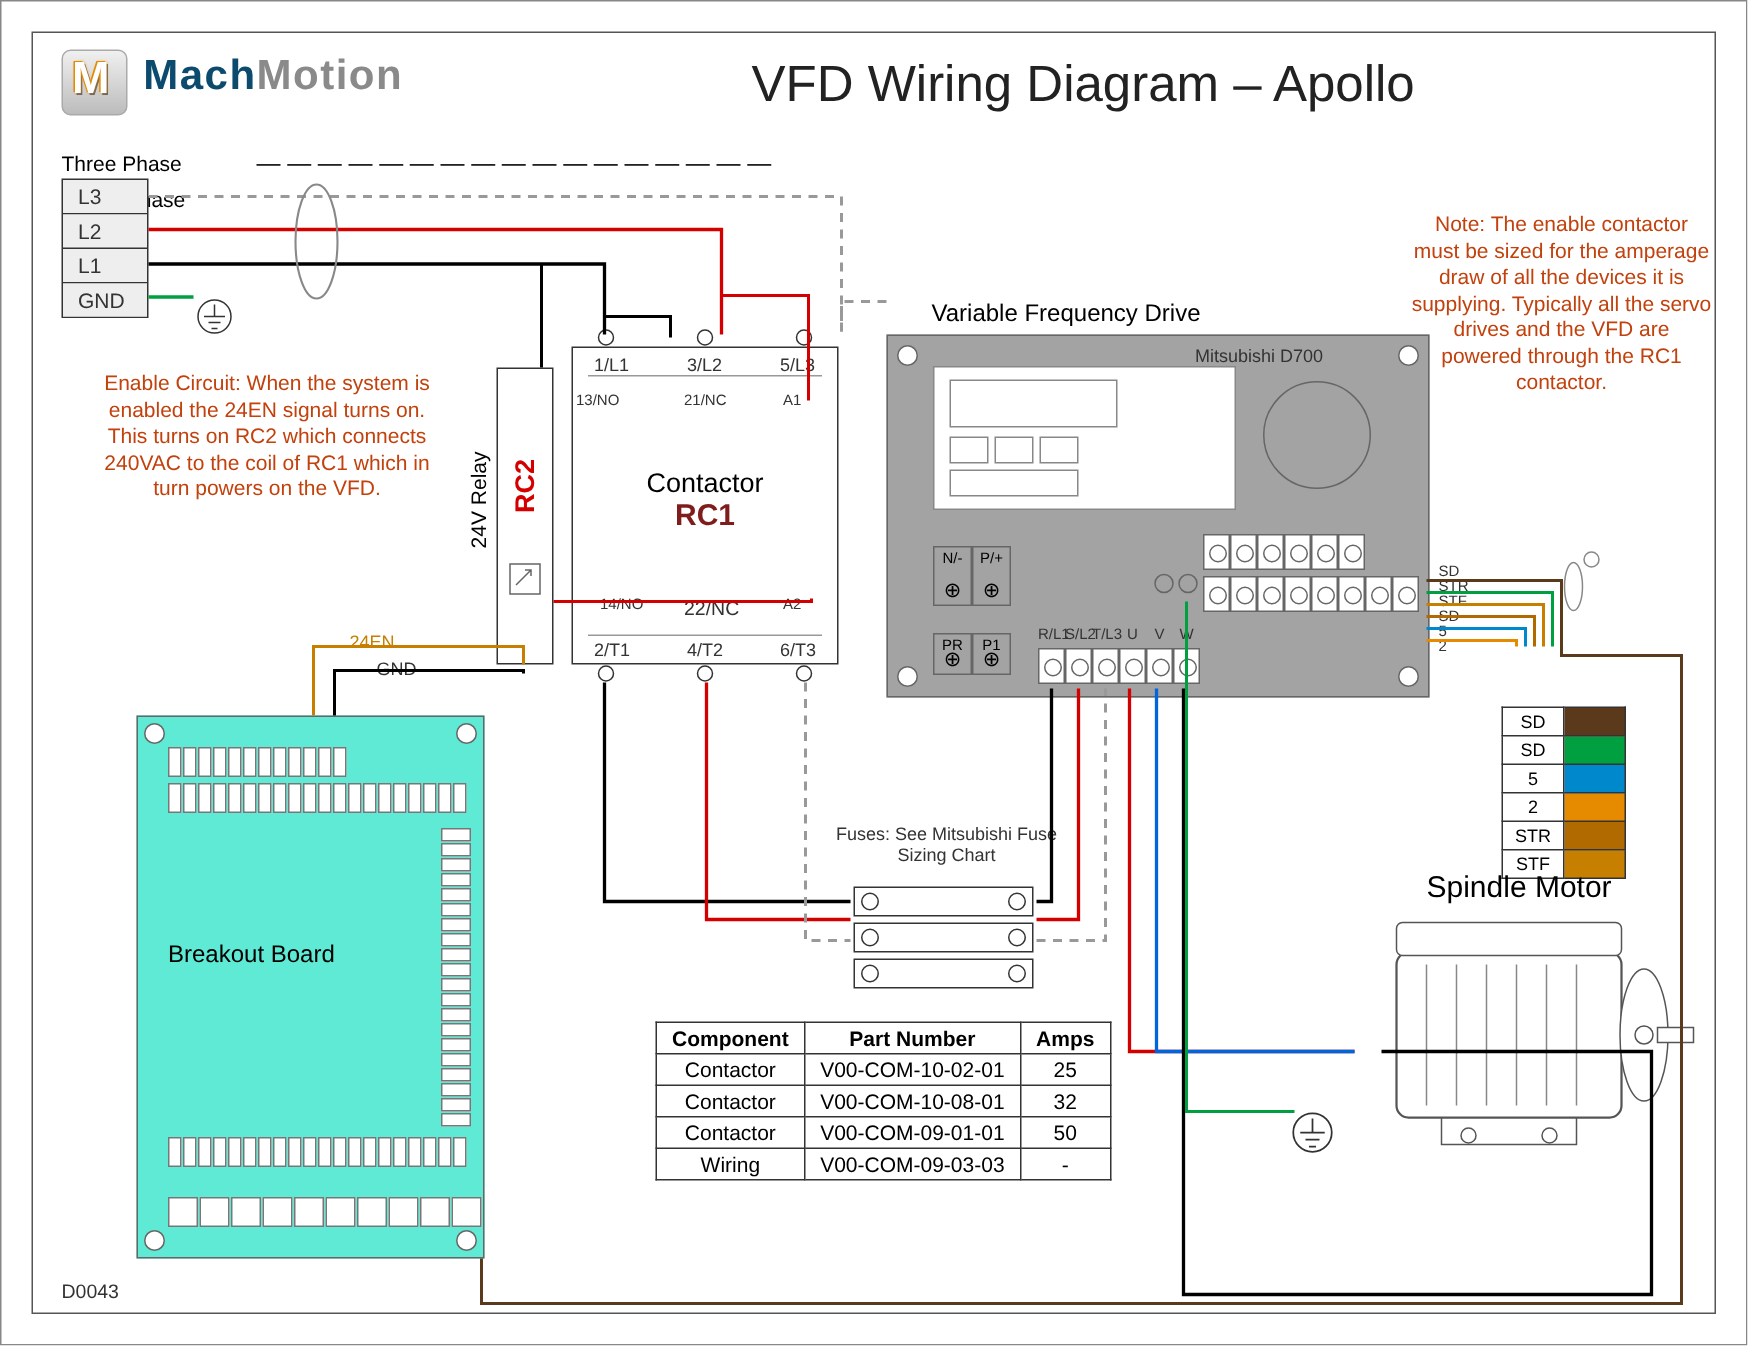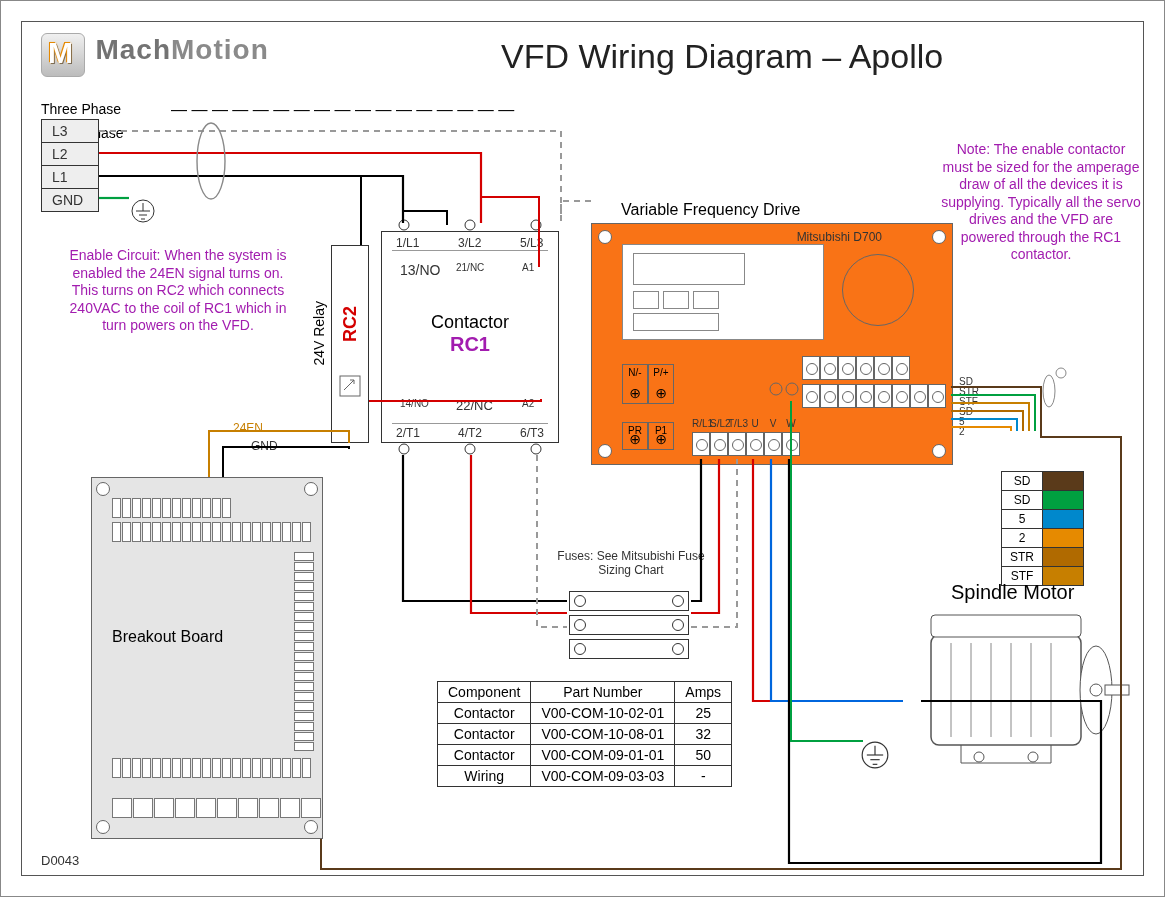--- a/index.html
+++ b/index.html
@@ -1,47 +1,47 @@
 <!DOCTYPE html>
 <html><head>
 <meta charset="utf-8">
 <style>
   html,body{margin:0;padding:0;background:#fff;font-family:Arial,Helvetica,sans-serif}
   .page{position:relative;width:1165px;height:897px;box-sizing:border-box;border:1px solid #888}
   .frame{position:absolute;left:20px;top:20px;right:20px;bottom:20px;border:1px solid #555}
   .abs{position:absolute}
   .title{font-size:34px;color:#222}
   .logo-text{font-size:28px;font-weight:bold;letter-spacing:1px}
-  .logo-text .m1{color:#737373}
+  .logo-text .m1{color:#0c4a6e}
   .logo-text .m2{color:#8a8a8a}
   .logo-badge{display:inline-block;width:42px;height:42px;border-radius:6px;background:linear-gradient(#f0f0f0,#bcbcbc);position:relative;vertical-align:middle;margin-right:6px;border:1px solid #aaa}
   .logo-badge::before{content:"M";position:absolute;left:6px;top:2px;font-size:30px;font-weight:bold;color:#fff;text-shadow:0 0 2px #e68a00, -1px -1px 0 #e68a00,1px 1px 0 #666}
-  .note{font-size:14px;color:#a21caf;text-align:center;line-height:1.25}
+  .note{font-size:14px;color:#c2410c;text-align:center;line-height:1.25}
   .small{font-size:12px;color:#333}
   .terminal-stack{border:1px solid #333}
   .terminal-stack div{border-bottom:1px solid #333;padding:3px 10px;font-size:14px;background:#eee;color:#333}
   .terminal-stack div:last-child{border-bottom:none}
   .box{border:1px solid #333;background:#fff}
   .contactor-label{text-align:center;font-size:18px}
-  .contactor-label .rc1{color:#a21caf;font-weight:bold;font-size:20px}
+  .contactor-label .rc1{color:#7f1d1d;font-weight:bold;font-size:20px}
   .relay-label{writing-mode:vertical-rl;transform:rotate(180deg);font-size:14px}
   .rc2{writing-mode:vertical-rl;transform:rotate(180deg);color:#d40000;font-weight:bold;font-size:18px}
   table.parts{border-collapse:collapse;font-size:14px}
   table.parts th,table.parts td{border:1px solid #333;padding:2px 10px;text-align:center;background:#fff}
-  table.parts th{font-weight:normal}
+  table.parts th{font-weight:bold}
   table.legend{border-collapse:collapse;font-size:12px}
   table.legend td{border:1px solid #333;width:38px;height:16px;text-align:center}
-  .vfd-box{border:1.5px solid #666;background:#f97316}
+  .vfd-box{border:1.5px solid #666;background:#a3a3a3}
   .vfd-knob{width:70px;height:70px;border:1.5px solid #666;border-radius:50%}
   .screw{width:12px;height:12px;border:1px solid #666;border-radius:50%;background:#fff}
   .term-row{display:flex}
   .term-row span{display:inline-block;width:18px;height:24px;border:1px solid #666;margin:0;box-sizing:border-box;background:#fff;position:relative}
   .term-row span::after{content:"";position:absolute;left:3px;top:6px;width:10px;height:10px;border:1px solid #666;border-radius:50%}
   .motor svg{display:block}
-  .breakout{border:1.5px solid #666;background:#e5e5e5}
+  .breakout{border:1.5px solid #666;background:#5eead4}
   .pin-row{display:flex;gap:1px}
   .pin-row i{display:block;width:7px;height:18px;border:1px solid #777;background:#fff}
   .doc-id{font-size:13px;color:#333}
   .fuse-block{border:none}
   .fuse-block .fuse{height:18px;border:1px solid #333;margin-bottom:4px;position:relative;background:#fff}
   .fuse-block .fuse::before,.fuse-block .fuse::after{content:"";position:absolute;top:3px;width:10px;height:10px;border:1px solid #333;border-radius:50%}
   .fuse-block .fuse::before{left:4px}
   .fuse-block .fuse::after{right:4px}
   .vfd-termlabel{font-size:10px;text-align:center;color:#333}
   .plusminus{display:flex}
@@ -102,21 +102,21 @@
   <div class="abs small" style="left:232px;top:420px;color:#c77f00">24EN</div>
   <div class="abs small" style="left:250px;top:438px">GND</div>
 
   <div class="abs box" style="left:380px;top:230px;width:176px;height:210px">
 
     <div class="abs small" style="left:14px;top:4px">1/L1</div>
     <div class="abs small" style="left:76px;top:4px">3/L2</div>
     <div class="abs small" style="left:138px;top:4px">5/L3</div>
     <div class="abs" style="left:10px;top:18px;right:10px;border-top:1px solid #999"></div>
 
-    <div class="abs small" style="left:18px;top:30px;font-size:14px">13/NO</div>
+    <div class="abs small" style="left:2px;top:30px;font-size:10px">13/NO</div>
     <div class="abs small" style="left:74px;top:30px;font-size:10px">21/NC</div>
     <div class="abs small" style="left:140px;top:30px;font-size:10px">A1</div>
 
     <div class="abs contactor-label" style="left:0;right:0;top:80px">
       <div>Contactor</div>
       <div class="rc1">RC1</div>
     </div>
 
     <div class="abs small" style="left:18px;top:166px;font-size:10px">14/NO</div>
     <div class="abs small" style="left:74px;top:166px;font-size:13px">22/NC</div>

